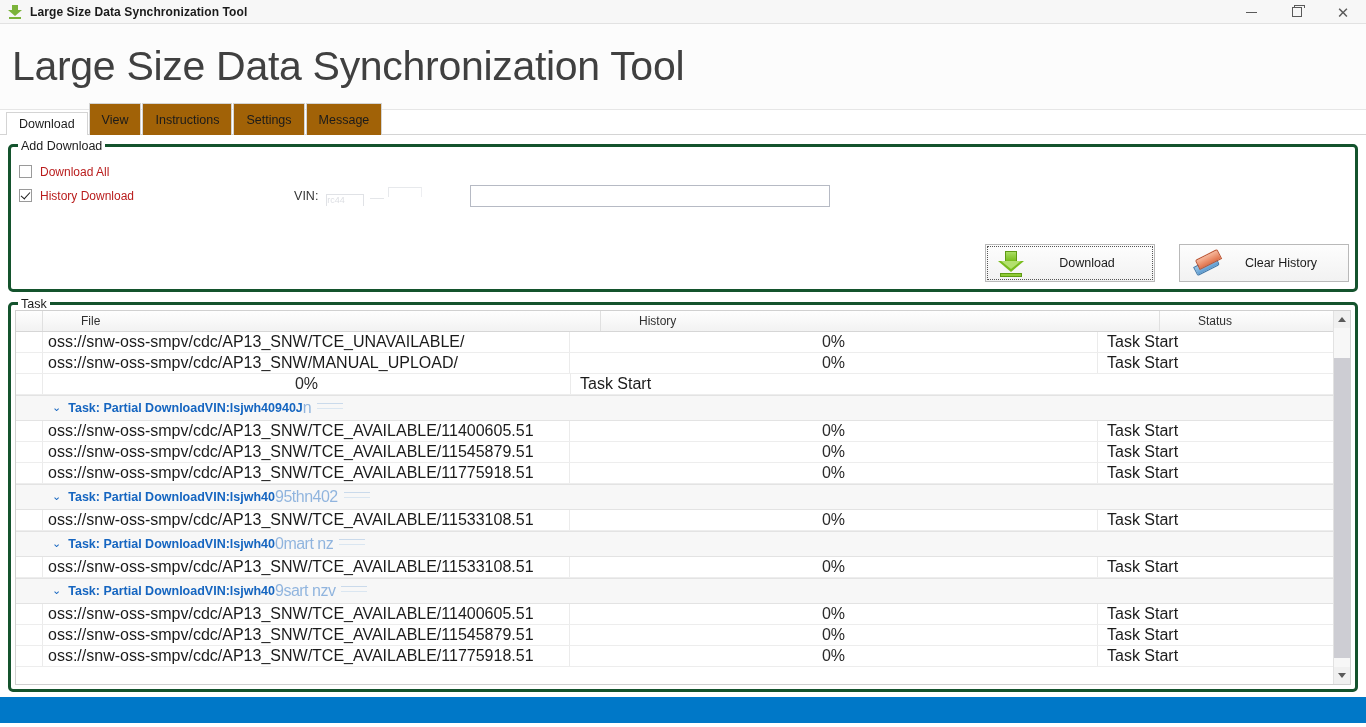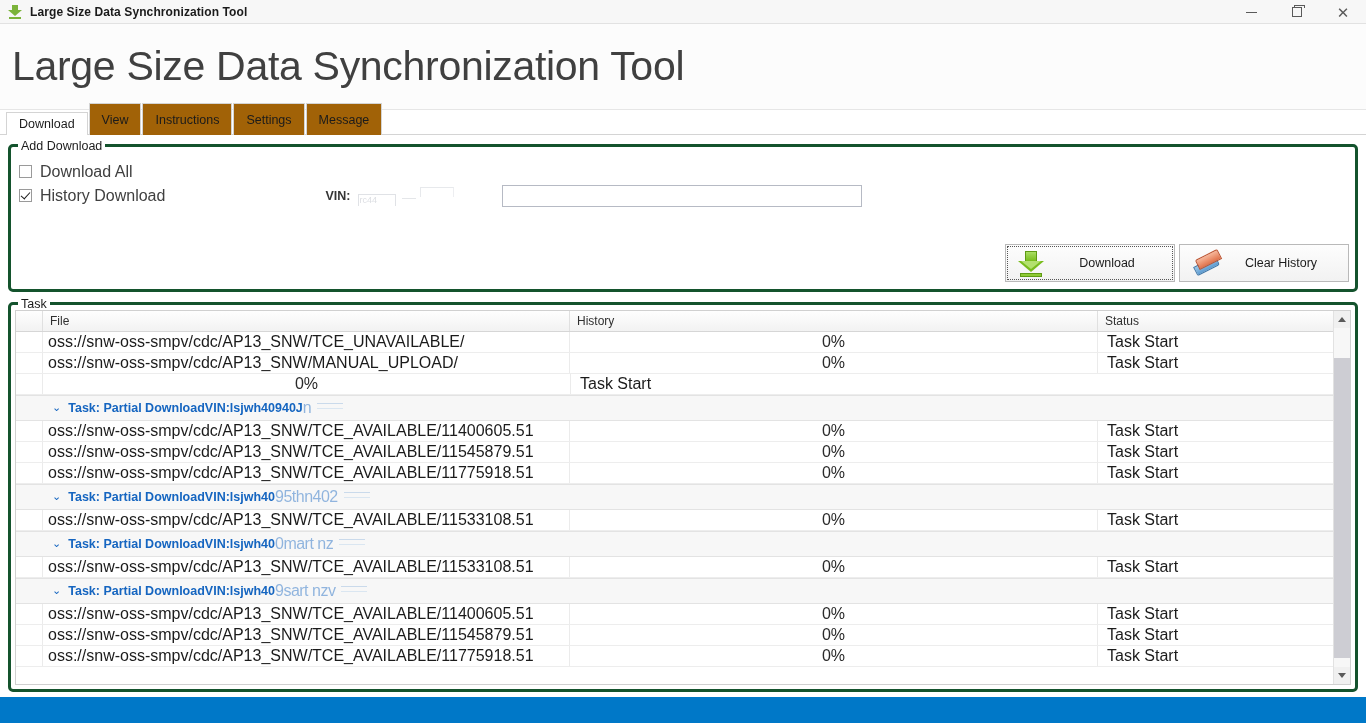--- a/index.html
+++ b/index.html
@@ -147,24 +147,24 @@
   }
   .chkbox.checked:after {
     content: "";
     position: absolute;
     left: 3px; top: 0px;
     width: 4px; height: 8px;
     border: solid #1b1b1b;
     border-width: 0 1.6px 1.6px 0;
     transform: rotate(42deg);
   }
-  .chk-label { font-size: 16px; color: #404040; }
+  .chk-label { font-size: 12px; color: #b91c1c; }
   .vin-label {
     font-size: 12.5px; color: #353535;
-    margin-left: 160px; font-weight: bold;
+    margin-left: 160px; font-weight: normal;
   }
   .ghost-widget {
     width: 110px; height: 20px;
     margin-left: 6px;
     position: relative;
     opacity: .30;
     overflow: hidden;
     flex: none;
   }
   .ghost-widget .g1 {
@@ -207,21 +207,21 @@
   .btn {
     width: 170px; height: 38px;
     background: linear-gradient(#fdfdfd, #f2f2f2);
     border: 1px solid #b9b9b9;
     display: flex; align-items: center;
     font-size: 12.5px; color: #1b1b1b;
     position: relative;
     cursor: default;
   }
   .btn.focused { outline: 1px dotted #555; outline-offset: -3px; }
-  .btn + .btn { margin-left: 4px; }
+  .btn + .btn { margin-left: 24px; }
   .btn .btn-label { flex: 1; text-align: center; padding-right: 10px; }
   .btn-icon { width: 34px; height: 30px; margin-left: 10px; position: relative; flex: none; }
 
   
   .dl-stem {
     position: absolute; left: 9px; top: 3px;
     width: 12px; height: 11px;
     background: linear-gradient(#a9dd63, #78bc1c);
     border: 1px solid #5f9a14;
   }
@@ -274,20 +274,21 @@
     display: flex; flex-direction: column;
     position: relative;
     overflow: hidden;
   }
   .grid-header {
     display: flex;
     height: 21px;
     background: linear-gradient(#fefefe, #f2f2f2);
     border-bottom: 1px solid #d6d6d6;
     flex: none;
+    gap: 31px;
   }
   .gh-cell {
     font-size: 12px; color: #303030;
     display: flex; align-items: center;
     padding-left: 7px;
     border-right: 1px solid #e0e0e0;
     height: 100%;
   }
   .gh-sel { width: 27px; padding-left: 0; }
   .gh-file { width: 527px; }

